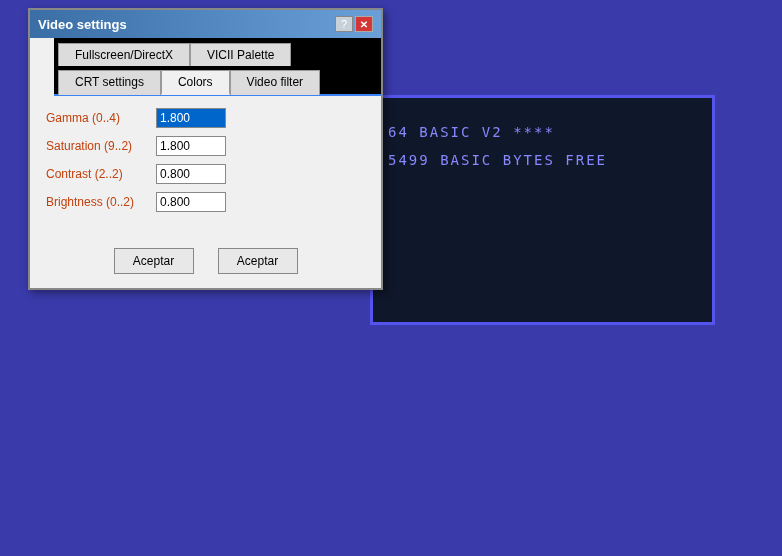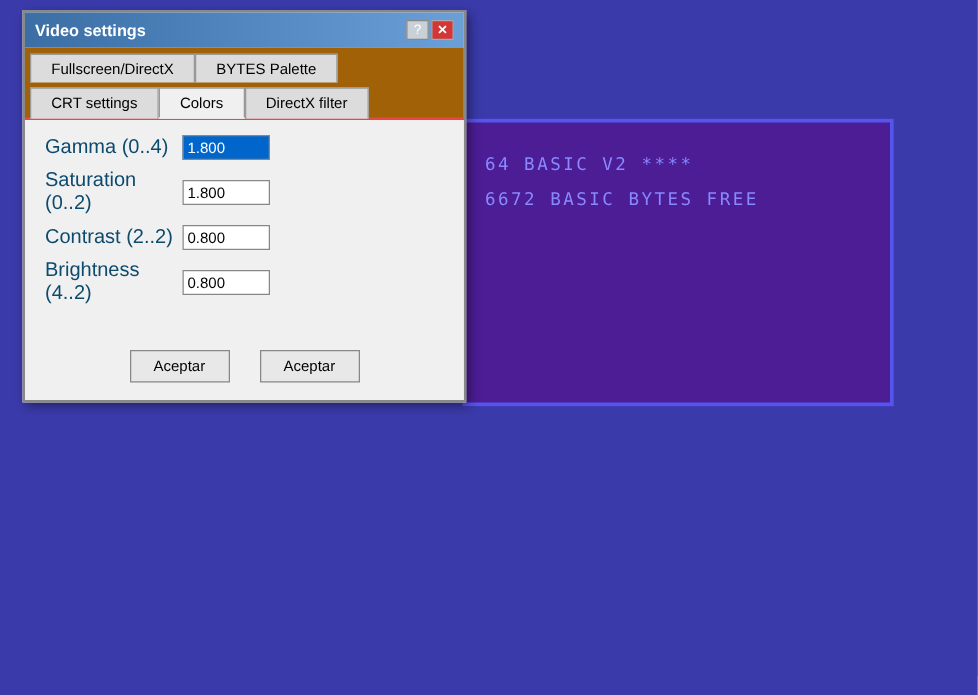--- a/index.html
+++ b/index.html
@@ -22,21 +22,21 @@
       background: #3a3aaa;
     }
 
     
     .c64-screen {
       position: absolute;
       top: 95px;
       left: 370px;
       width: 345px;
       height: 230px;
-      background: #4c1d95;
+      background: #0f172a;
       border: 3px solid #5555ee;
     }
 
     .c64-text {
       color: #8888ff;
       font-family: monospace;
       font-size: 14px;
       padding: 20px 15px;
       letter-spacing: 2px;
       line-height: 2;
@@ -82,21 +82,21 @@
 
     .title-btn.close {
       background: #e05050;
       color: white;
     }
 
     
     .dialog {
       position: absolute;
       top: 8px;
-      left: 18px;
+      left: 28px;
       width: 355px;
       background: #f0f0f0;
       border: 2px solid #888;
       box-shadow: 3px 3px 8px rgba(0,0,0,0.4);
     }
 
     .dialog-titlebar {
       background: linear-gradient(to right, #3a6ea5, #6a9fd8);
       color: white;
       padding: 4px 8px;
@@ -143,23 +143,24 @@
       border: 1px solid #888;
       display: flex;
       align-items: center;
       justify-content: center;
       font-size: 11px;
       cursor: pointer;
     }
 
     
     .tab-bar-outer {
-      background: #a16207;
+      background: #000000;
       padding: 4px 4px 0 4px;
-      border-bottom: 2px solid #ef4444;
+      border-bottom: 2px solid #3b82f6;
+      margin-left: 24px;
     }
 
     .tab-row {
       display: flex;
       gap: 0;
     }
 
     .tab {
       padding: 4px 16px;
       border: 1px solid #999;
@@ -192,22 +193,22 @@
 
     
     .field-row {
       display: flex;
       align-items: center;
       margin-bottom: 8px;
     }
 
     .field-label {
       width: 110px;
-      font-size: 16px;
-      color: #0c4a6e;
+      font-size: 12px;
+      color: #c2410c;
     }
 
     .field-input {
       width: 70px;
       height: 20px;
       border: 1px solid #888;
       background: white;
       font-size: 12px;
       padding: 1px 3px;
       text-align: left;
@@ -285,77 +286,77 @@
 
 <div class="outer-right"></div>
 
 <div class="outer-bottom"></div>
 
 <div class="bg-area">
 
   <div class="c64-screen">
     <div class="c64-text">
       <div>64 BASIC V2 ****</div>
-      <div>6672 BASIC BYTES FREE</div>
+      <div>5499 BASIC BYTES FREE</div>
     </div>
   </div>
 </div>
 
 <div class="dialog">
 
   <div class="dialog-titlebar">
     <span class="dialog-title">Video settings</span>
     <div class="dialog-controls">
       <div class="dialog-question">?</div>
       <div class="dialog-btn close">✕</div>
     </div>
   </div>
 
   <div class="tab-bar-outer">
     <div class="tab-row">
       <div class="tab">
         <span>Fullscreen/DirectX</span>
       </div>
       <div class="tab">
-        <span>BYTES Palette</span>
+        <span>VICII Palette</span>
       </div>
     </div>
     <div class="tab-row tab-row-2">
       <div class="tab">
         <span>CRT settings</span>
       </div>
       <div class="tab active">
         <span>Colors</span>
       </div>
       <div class="tab">
-        <span>DirectX filter</span>
+        <span>Video filter</span>
       </div>
     </div>
   </div>
 
   <div class="dialog-content">
 
     <div class="field-row">
       <label class="field-label">Gamma (0..4)</label>
       <input class="field-input selected" type="text" value="1.800" style="">
     </div>
 
 
     <div class="field-row">
-      <label class="field-label">Saturation (0..2)</label>
+      <label class="field-label">Saturation (9..2)</label>
       <input class="field-input" type="text" value="1.800" style="">
     </div>
 
     <div class="field-row">
       <label class="field-label">Contrast (2..2)</label>
       <input class="field-input" type="text" value="0.800" style="">
     </div>
 
     <div class="field-row">
-      <label class="field-label">Brightness (4..2)</label>
+      <label class="field-label">Brightness (0..2)</label>
       <input class="field-input" type="text" value="0.800" style="">
     </div>
 
   </div>
 
   <div class="dialog-footer">
     <button class="footer-btn">Aceptar</button>
     <button class="footer-btn">Aceptar</button>
   </div>
 </div>

